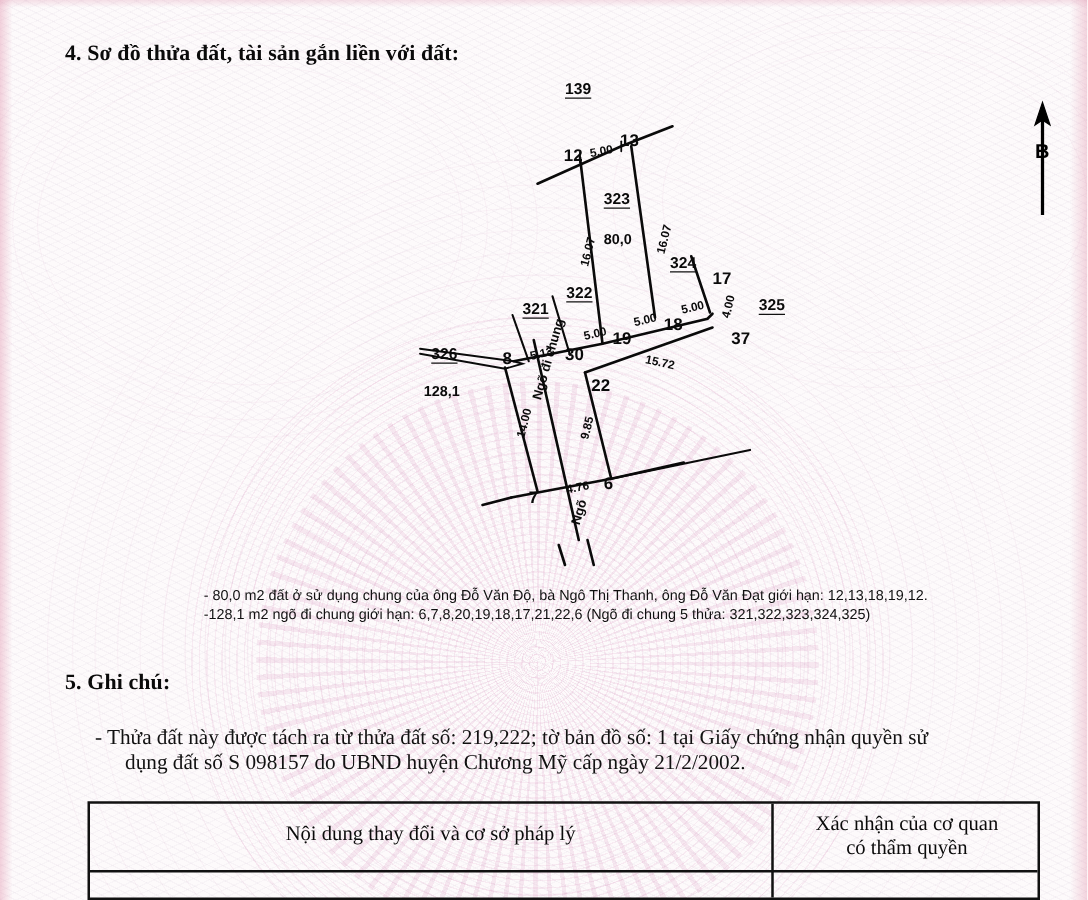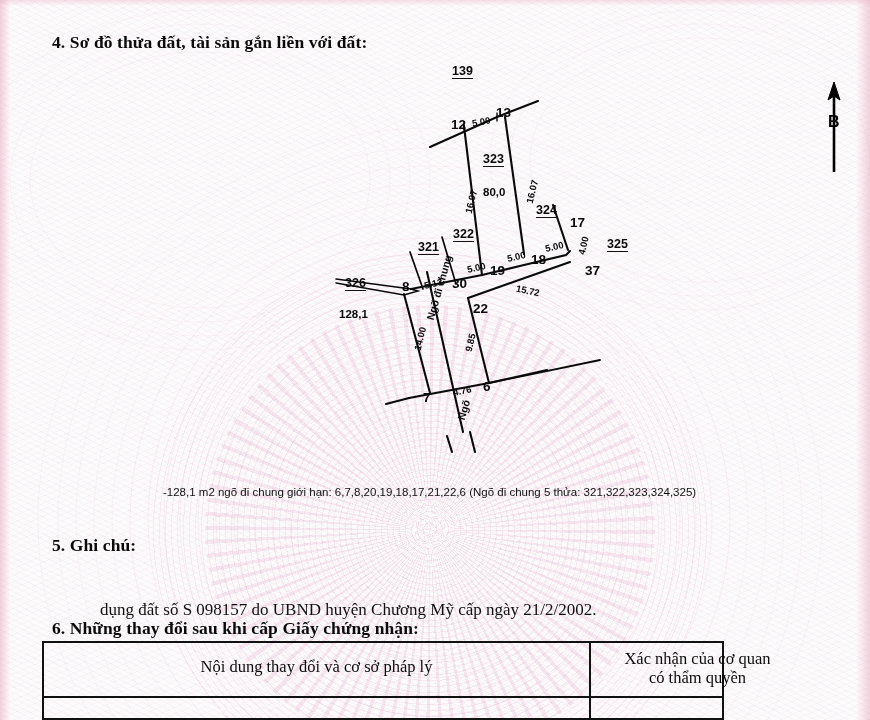--- a/index.html
+++ b/index.html
@@ -84,21 +84,21 @@
   #note5c{left:76px;top:600px;margin-left:24px;}
   .legend-line{
     position:absolute;
     font-family:"Liberation Sans", sans-serif;
     font-size:11.5px;color:#101010;white-space:nowrap;
   }
   #leg1{left:163px;top:471px;}
   #leg2{left:163px;top:486px;}
   
   #tbl{
-    position:absolute;left:42px;top:641px;width:682px;height:79px;
+    position:absolute;left:70px;top:641px;width:762px;height:79px;
     border:2px solid #111;box-sizing:border-box;
   }
   #tbl .vline{
     position:absolute;left:545px;top:0;width:2px;height:100%;background:#111;
   }
   #tbl .hline{
     position:absolute;left:0;top:53px;width:100%;height:2px;background:#111;
   }
   .th{
     position:absolute;text-align:center;
@@ -256,26 +256,27 @@
   <div class="dlabel dim" style="left:424px;top:278px;transform:rotate(-13deg);">5.13</div>
   <div class="dlabel dim" style="left:574px;top:240px;transform:rotate(-76deg);">4.00</div>
   <div class="dlabel dim" style="left:516px;top:285px;transform:rotate(12deg);">15.72</div>
   <div class="dlabel dim" style="left:461px;top:337px;transform:rotate(-76deg);">9.85</div>
   <div class="dlabel dim" style="left:408px;top:333px;transform:rotate(-76deg);">14.00</div>
   <div class="dlabel dim" style="left:453px;top:385px;transform:rotate(-11deg);">4.76</div>
 
   <div class="dlabel road" style="left:424px;top:318px;transform:rotate(-74deg);transform-origin:left top;">Ngõ đi chung</div>
   <div class="dlabel road" style="left:455px;top:418px;transform:rotate(-74deg);transform-origin:left top;">Ngõ</div>
 
+  <div class="legend-line" id="leg1">- 80,0 m2 đất ở sử dụng chung của ông Đỗ Văn Độ, bà Ngô Thị Thanh, ông Đỗ Văn Đạt giới hạn: 12,13,18,19,12.</div>
   <div class="legend-line" id="leg2">-128,1 m2 ngõ đi chung giới hạn: 6,7,8,20,19,18,17,21,22,6 (Ngõ đi chung 5 thửa: 321,322,323,324,325)</div>
 
   <div class="h-sec" id="sec5">5. Ghi chú:</div>
+  <div class="note-line" id="note5b">- Thửa đất này được tách ra từ thửa đất số: 219,222; tờ bản đồ số: 1 tại Giấy chứng nhận quyền sử</div>
   <div class="note-line" id="note5c">dụng đất số S 098157 do UBND huyện Chương Mỹ cấp ngày 21/2/2002.</div>
 
-  <div class="h-sec" id="sec6">6. Những thay đổi sau khi cấp Giấy chứng nhận:</div>
 
   <div id="tbl">
     <div class="vline"></div>
     <div class="hline"></div>
     <div class="th" id="th1">Nội dung thay đổi và cơ sở pháp lý</div>
     <div class="th" id="th2">
       <div>Xác nhận của cơ quan</div>
       <div>có thẩm quyền</div>
     </div>
   </div>

